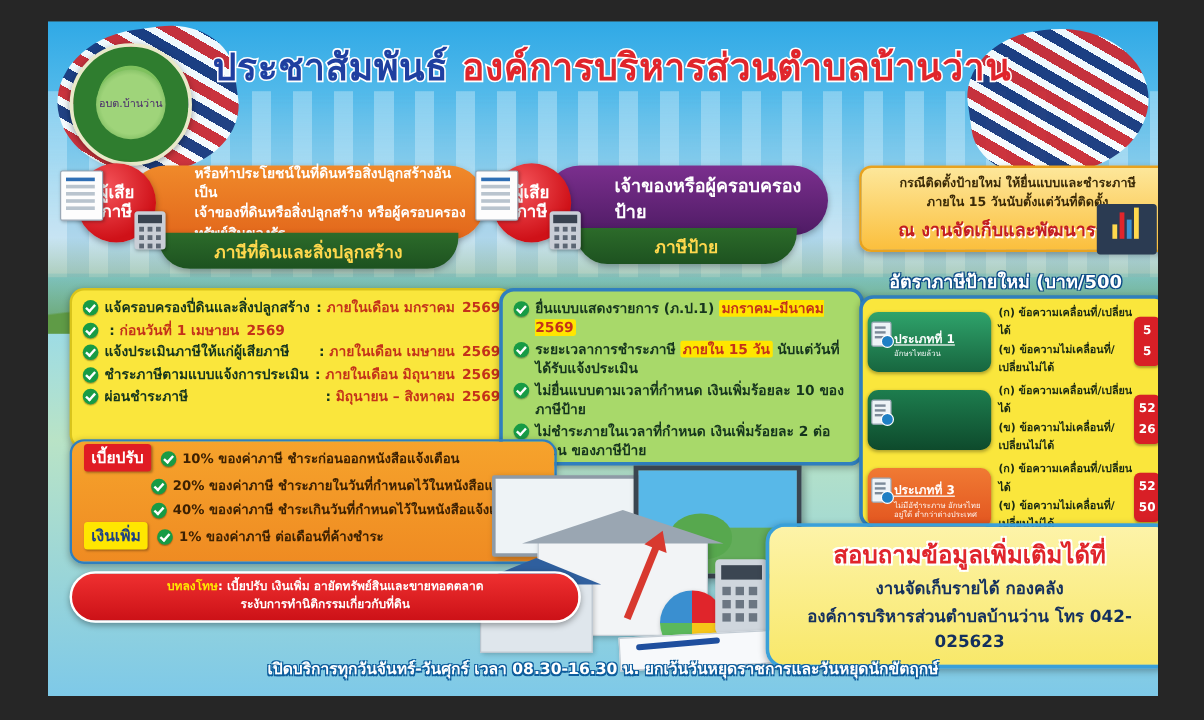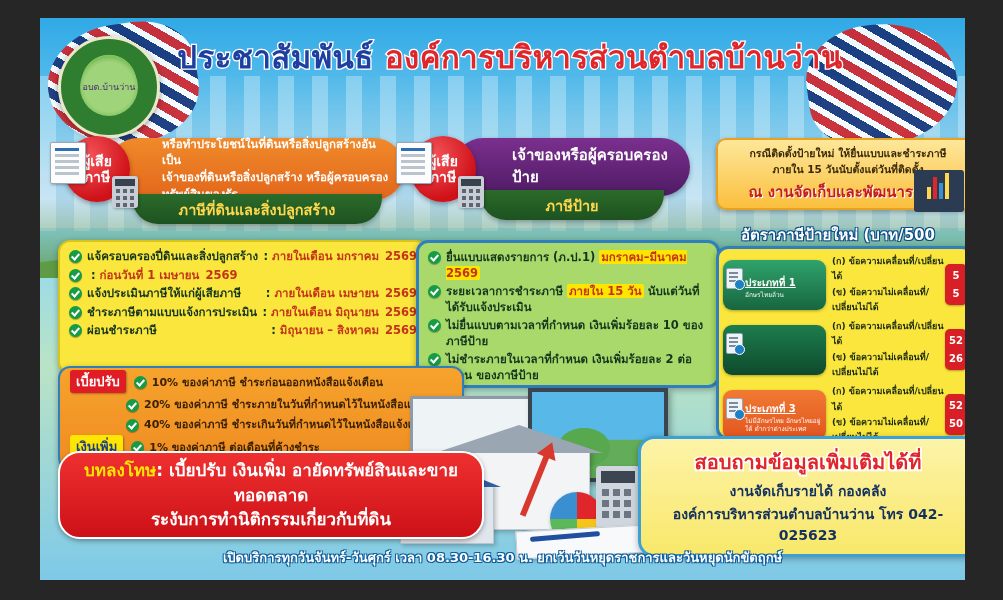--- a/index.html
+++ b/index.html
@@ -134,23 +134,23 @@
      font-weight:bold;text-align:center;padding:3px 0;line-height:1.75;
      box-shadow:0 1px 2px rgba(0,0,0,.3);}
 
   
   .tagred{display:inline-block;background:#e01c24;color:#fff;font-size:13px;font-weight:bold;
      padding:1px 6px;border-radius:3px;box-shadow:1px 1px 2px rgba(0,0,0,.3);}
   .tagyel{display:inline-block;background:#ffe600;color:#1c3f86;font-size:13px;font-weight:bold;
      padding:1px 6px;border-radius:3px;box-shadow:1px 1px 2px rgba(0,0,0,.3);}
   .prow{display:flex;align-items:center;font-size:11px;font-weight:bold;color:#3d2102;margin-bottom:2px;}
 
-  .redbar{position:absolute;left:18px;top:433px;width:402px;border-radius:22px;
+  .redbar{position:absolute;left:18px;top:458px;width:402px;border-radius:22px;
      background:linear-gradient(#ef3030,#cc1117);border:2px solid #ffffff;
-     color:#fff;text-align:center;padding:5px 10px;font-size:17px;font-weight:bold;
+     color:#fff;text-align:center;padding:5px 10px;font-size:10px;font-weight:bold;
      line-height:1.45;box-shadow:0 2px 5px rgba(0,0,0,.35);}
   .redbar .k{color:#ffe600;}
 
   .contact{position:absolute;left:598px;top:418px;width:318px;border-radius:16px;
      background:linear-gradient(#fdf3a8,#f8e86a);border:3px solid #3aa0d8;
      text-align:center;padding:7px 8px 9px;box-shadow:0 2px 6px rgba(0,0,0,.3);}
   .contact .h{font-size:20px;font-weight:bold;color:#e0252b;
      text-shadow:1.5px 1.5px 0 #fff,-1.5px 1.5px 0 #fff,1.5px -1.5px 0 #fff,-1.5px -1.5px 0 #fff;}
   .contact .b{font-size:14px;font-weight:bold;color:#14305e;line-height:1.45;margin-top:3px;}
 
@@ -349,21 +349,21 @@
         <div>52</div>
         <div>26</div>
       </div>
     </div>
 
     <div class="rt-row">
       <div class="rt-tab o3">
         <span class="clip"></span>
         <span>
           <span class="rt-tname">ประเภทที่ 3</span>
-          <span class="rt-tsub">ไม่มีอักษรไทย อักษรไทยอยู่ใต้ ต่ำกว่าต่างประเทศ</span>
+          <span class="rt-tsub">ไม่มีอัชำระภาษ อักษรไทยอยู่ใต้ ต่ำกว่าต่างประเทศ</span>
         </span>
       </div>
       <div class="rt-items">
         <div>(ก) ข้อความเคลื่อนที่/เปลี่ยนได้</div>
         <div>(ข) ข้อความไม่เคลื่อนที่/เปลี่ยนไม่ได้</div>
       </div>
       <div class="rt-vals">
         <div>52</div>
         <div>50</div>
       </div>

